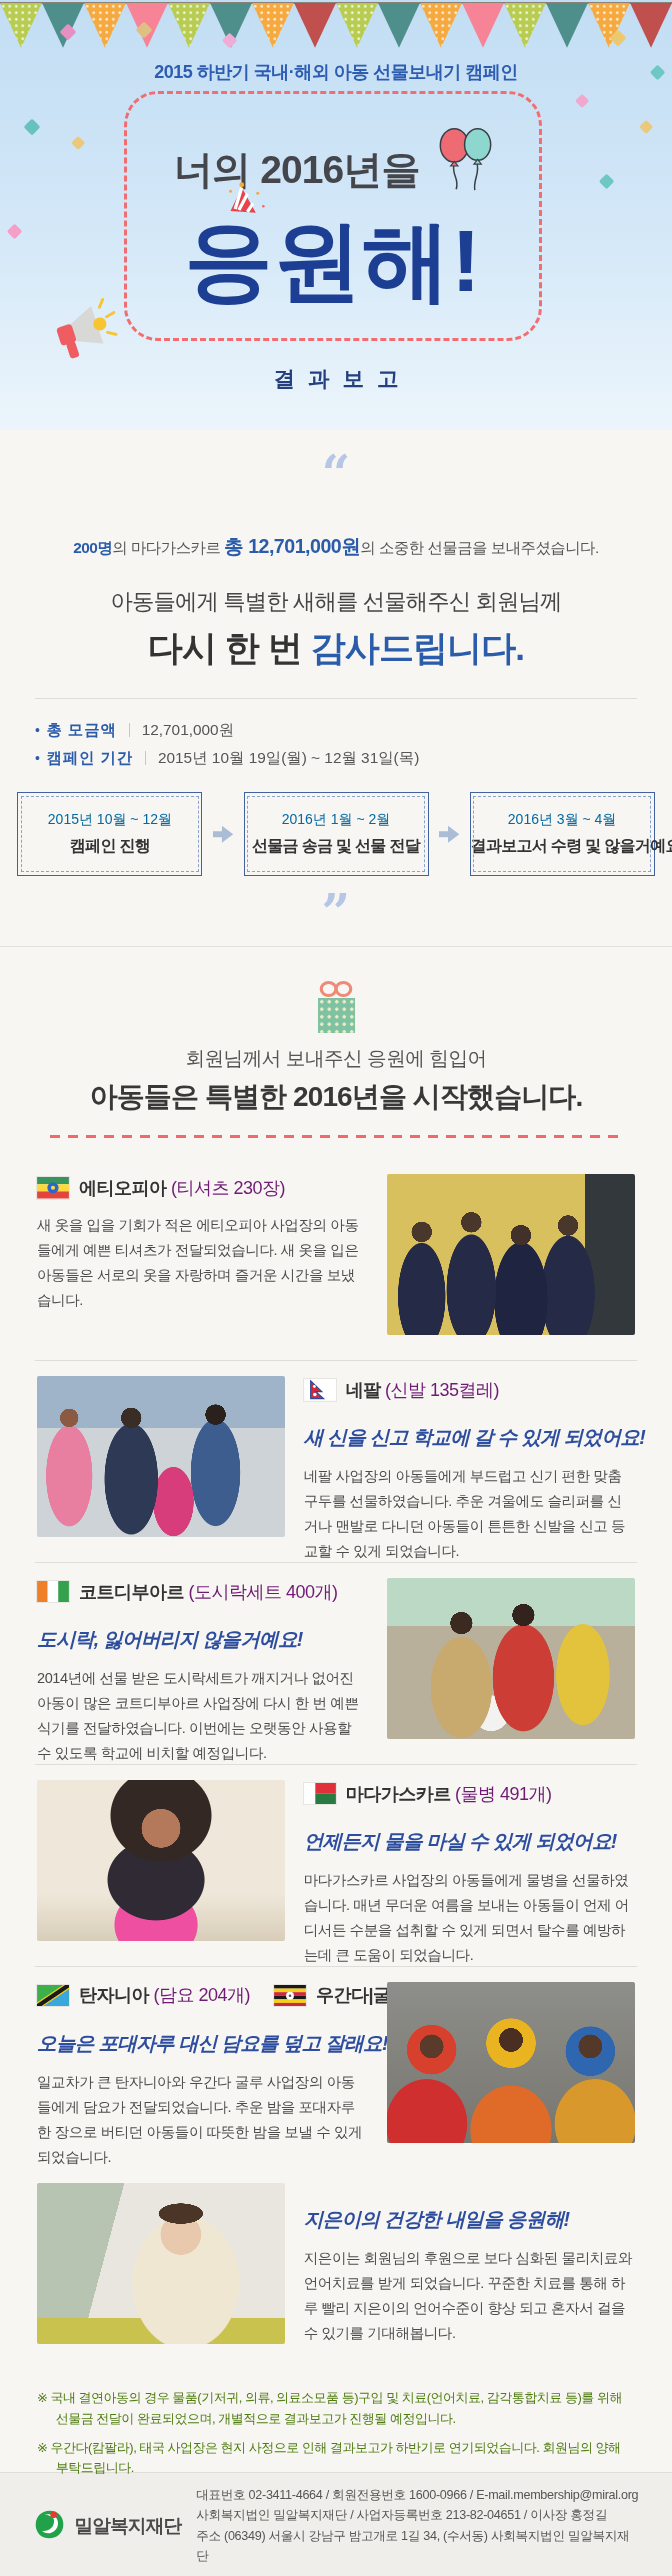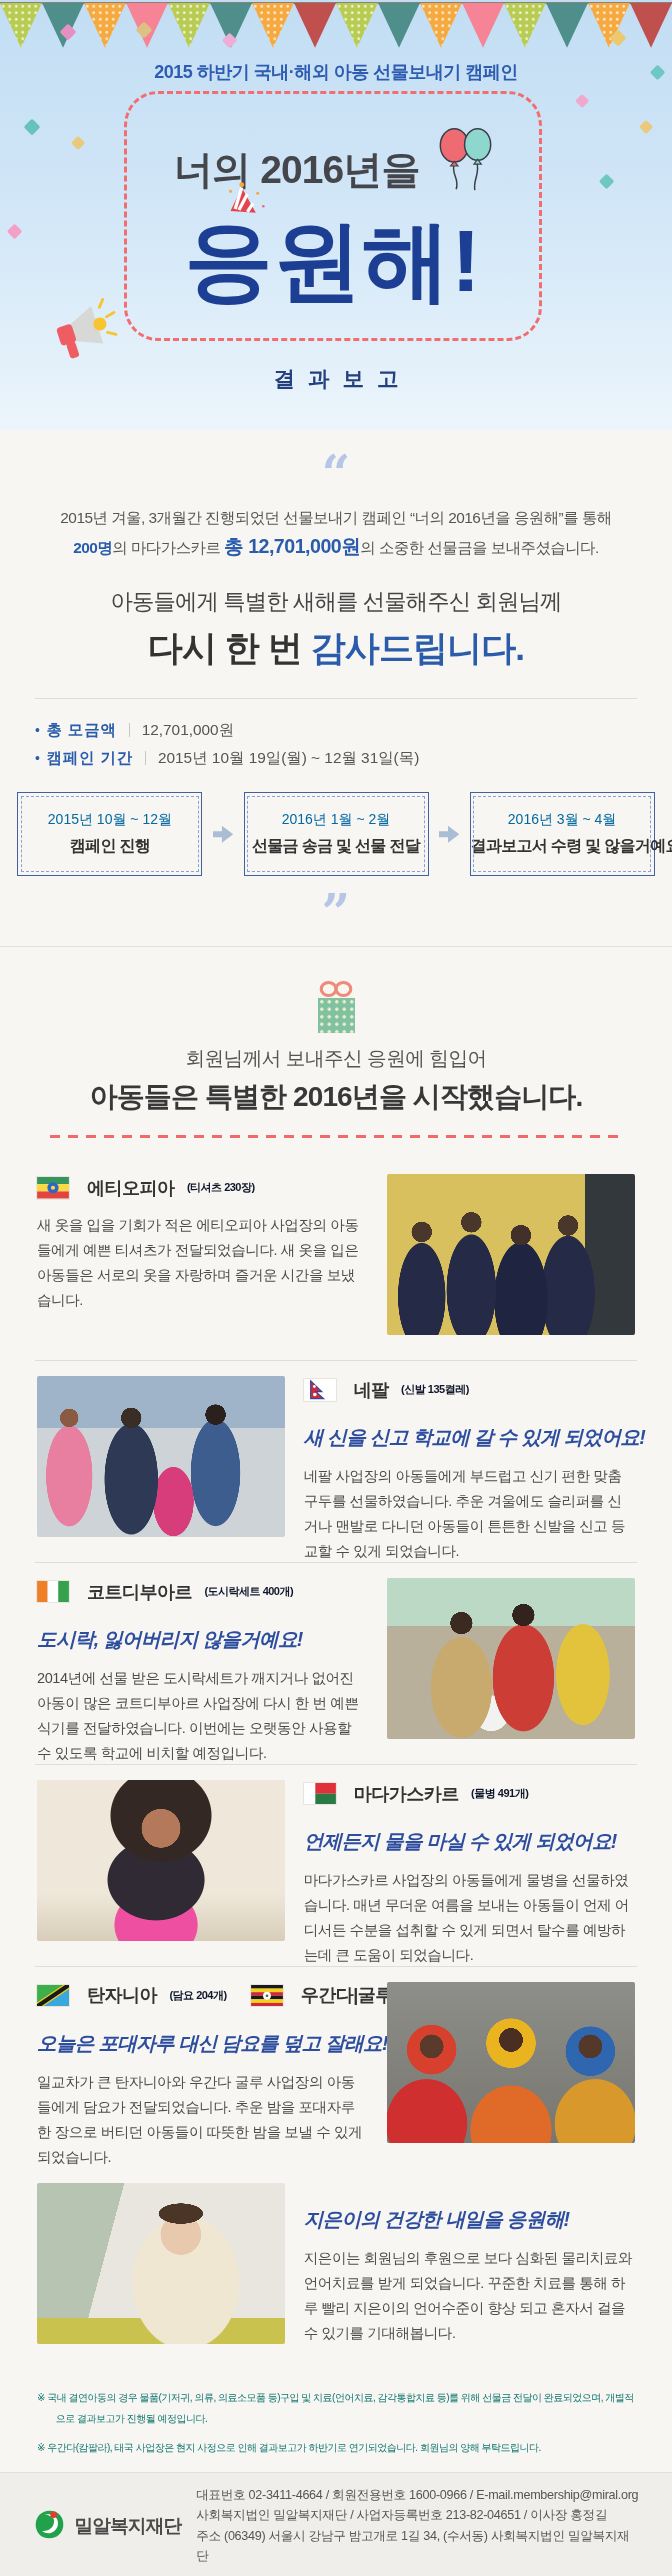--- a/index.html
+++ b/index.html
@@ -57,24 +57,24 @@
   .intro-line2 { margin-top:6.5px; font-size:28px; font-weight:800; color:#383838; letter-spacing:-0.9px; }
   .red-dash { width:572px; height:3.7px; margin:18.7px auto 0;
               background:repeating-linear-gradient(90deg,#f2696b 0 10.3px, transparent 10.3px 18px); }
 
   
   .csection { height:201px; padding:15px 37px 0; display:flex; align-items:flex-start; gap:18.7px; background:#f7f6f3; }
   .divider { height:0.9px; background:#deddd7; margin:0 35px; }
   .col-text { flex:1; min-width:0; }
   .photo { width:248px; height:161px; flex:none; border-radius:1.9px; }
   .flag-row { display:flex; align-items:center; gap:24px; margin-top:1.9px; }
-  .flag-group { display:flex; align-items:center; gap:18px; }
+  .flag-group { display:flex; align-items:center; gap:10px; }
   .flag { display:inline-flex; line-height:0; box-shadow:0 0 0 0.9px rgba(0,0,0,.08); }
   .country { font-size:18px; font-weight:bold; color:#333; letter-spacing:-0.5px; white-space:nowrap; }
-  .detail { font-size:11px; color:#0f172a; letter-spacing:-0.5px; white-space:nowrap; margin-left:-5.6px;font-weight:bold; }
+  .detail { font-size:18px; color:#701a75; letter-spacing:-0.5px; white-space:nowrap; margin-left:-5.6px; }
   .hand-quote { margin-top:22.4px; font-size:19.6px; font-weight:bold; font-style:italic; color:#2d4d9e; letter-spacing:-0.7px; white-space:nowrap; }
   .body-text { margin-top:13px; font-size:14.5px; color:#4c4c4c; line-height:25px; letter-spacing:-0.4px; }
 
   
   .ph-ethiopia { background-image:
       radial-gradient(circle 10.3px at 14% 36%, #4a372b 98%, transparent),
       radial-gradient(ellipse 24px 54px at 14% 76%, #252a47 98%, transparent),
       radial-gradient(circle 10.3px at 34% 30%, #4a372b 98%, transparent),
       radial-gradient(ellipse 25px 56px at 34% 72%, #252a47 98%, transparent),
       radial-gradient(circle 10.3px at 54% 38%, #42302a 98%, transparent),
@@ -118,21 +118,21 @@
       linear-gradient(180deg, #8e8e8a 0, #77766f 100%); }
   .ph-korea { background-image:
       radial-gradient(ellipse 22.4px 10.3px at 58% 19%, #4a3526 98%, transparent),
       radial-gradient(circle 20.5px at 58% 32%, #e8c9ae 98%, transparent),
       radial-gradient(ellipse 54px 67px at 60% 62%, #efe7d2 98%, transparent),
       linear-gradient(0deg, #c9c24f 0 16%, transparent 16%),
       linear-gradient(105deg, #b8c4b2 0 30%, #e8e6df 30%); }
 
   
   .footnotes { height:103px; background:#f7f6f3; padding:18.7px 37px 0; }
-  .note { font-size:10px; color:#0f766e; line-height:20.5px; margin-bottom:8.4px; padding-left:18.7px; text-indent:-18.7px; letter-spacing:-0.5px; }
+  .note { font-size:13px; color:#4d7c0f; line-height:20.5px; margin-bottom:8.4px; padding-left:18.7px; text-indent:-18.7px; letter-spacing:-0.5px; }
   .footer { height:106px; background:#efeeea; border-top:0.9px solid #e0ded8; display:flex; align-items:center; padding:0 32px; gap:15px; }
   .footer-logo { display:flex; align-items:center; gap:7.5px; flex:none; }
   .org-name { font-size:18.7px; font-weight:bold; color:#4a4a4a; letter-spacing:-0.9px; white-space:nowrap; }
   .footer-lines { font-size:12.6px; color:#555; line-height:20.5px; letter-spacing:-0.3px; }
 </style>
 </head>
 <body>
 
 <div class="page">
 
@@ -207,21 +207,21 @@
           </g>
         </g>
       </svg>
     </span>
     <div class="subtitle">결과보고</div>
   </div>
 
   <div class="report">
     <div class="oquote">“</div>
     <div class="para">
-      <span>2015년 겨울, 3개월간 진행되었던 선물보내기 캠페인 “너의 2016년을 응원해”를 통해</span><br>
+      <br>
       <span class="accent">200명</span><span>의 마다가스카르 </span><span class="accent amount">총 12,701,000원</span><span>의 소중한 선물금을 보내주셨습니다.</span>
     </div>
     <div class="thanks1">아동들에게 특별한 새해를 선물해주신 회원님께</div>
     <div class="thanks2">
       <span>다시 한 번 </span><span class="accent2">감사드립니다.</span>
     </div>
     <div class="hr1"></div>
     <div class="stats" id="stats">
         <div class="stat-row">
           <span class="stat-label">총 모금액</span>

